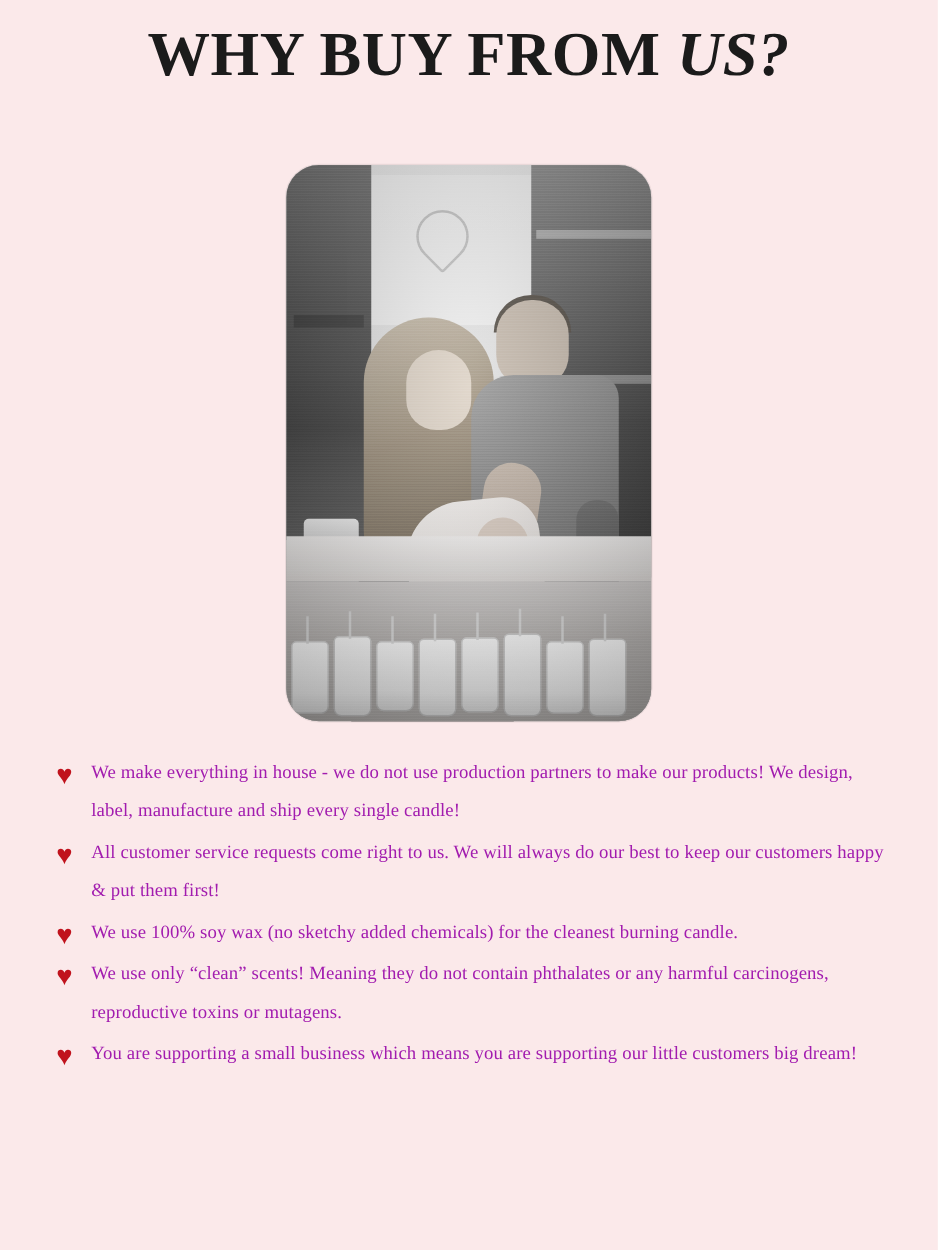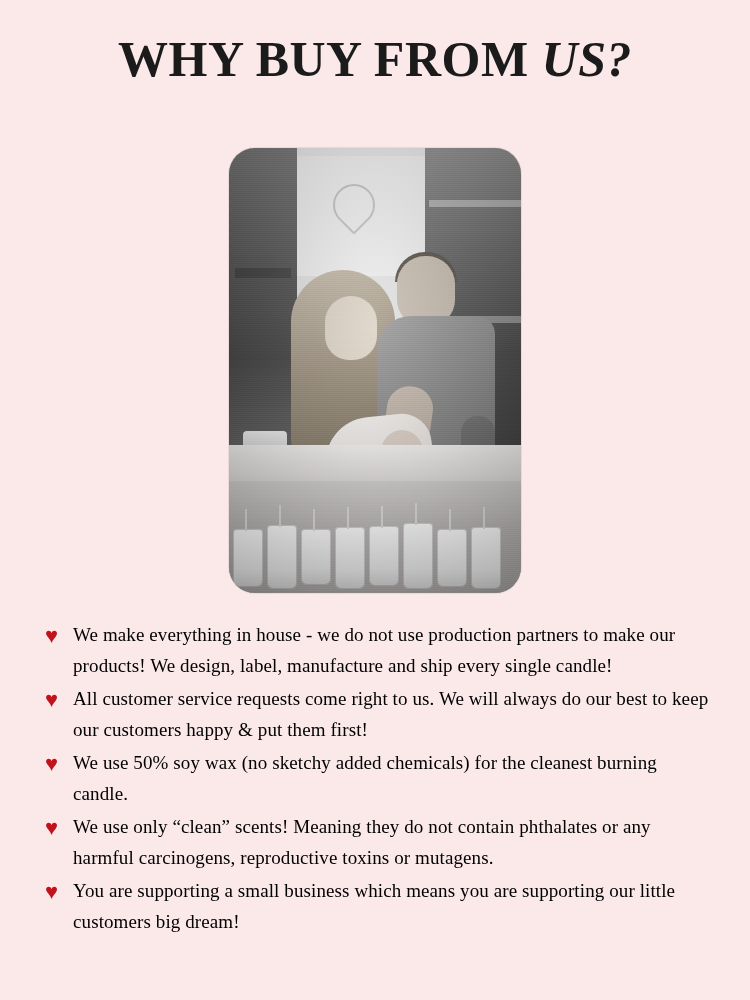--- a/index.html
+++ b/index.html
@@ -17,21 +17,21 @@
   .page {
     position: relative;
     width: 750px;
     height: 1000px;
     background: #fbe9ea;
     display: flex;
     flex-direction: column;
     align-items: center;
   }
   .headline {
-    margin-top: 30px;
+    margin-top: 14px;
     font-family: "Liberation Serif", serif;
     font-size: 50px;
     letter-spacing: 0.5px;
     color: #1b1b1b;
     text-align: center;
     white-space: nowrap;
   }
   .headline .italic {
     font-style: italic;
   }
@@ -244,23 +244,23 @@
     flex: 0 0 auto;
     width: 28px;
     margin-top: 6px;
     color: #c0131d;
     font-size: 22px;
     line-height: 1;
     text-align: left;
   }
   .bullet-text {
     font-family: "Liberation Serif", serif;
-    font-size: 19px;
+    font-size: 15px;
     line-height: 31px;
-    color: #000000;
+    color: #a21caf;
     letter-spacing: 0.1px;
   }
 </style>
 </head>
 <body>
 
 <div class="page">
 
   <h1 class="headline">
     <span>WHY BUY FROM </span><span class="italic">US?</span>
@@ -307,21 +307,21 @@
       <span class="bullet-text">We make everything in house - we do not use production partners to make our products! We design, label, manufacture and ship every single candle!</span>
     </div>
 
     <div class="bullet">
       <span class="heart-icon">♥</span>
       <span class="bullet-text">All customer service requests come right to us. We will always do our best to keep our customers happy &amp; put them first!</span>
     </div>
 
     <div class="bullet">
       <span class="heart-icon">♥</span>
-      <span class="bullet-text">We use 50% soy wax (no sketchy added chemicals) for the cleanest burning candle.</span>
+      <span class="bullet-text">We use 100% soy wax (no sketchy added chemicals) for the cleanest burning candle.</span>
     </div>
 
     <div class="bullet">
       <span class="heart-icon">♥</span>
       <span class="bullet-text">We use only “clean” scents! Meaning they do not contain phthalates or any harmful carcinogens, reproductive toxins or mutagens.</span>
     </div>
 
     <div class="bullet">
       <span class="heart-icon">♥</span>
       <span class="bullet-text">You are supporting a small business which means you are supporting our little customers big dream!</span>

